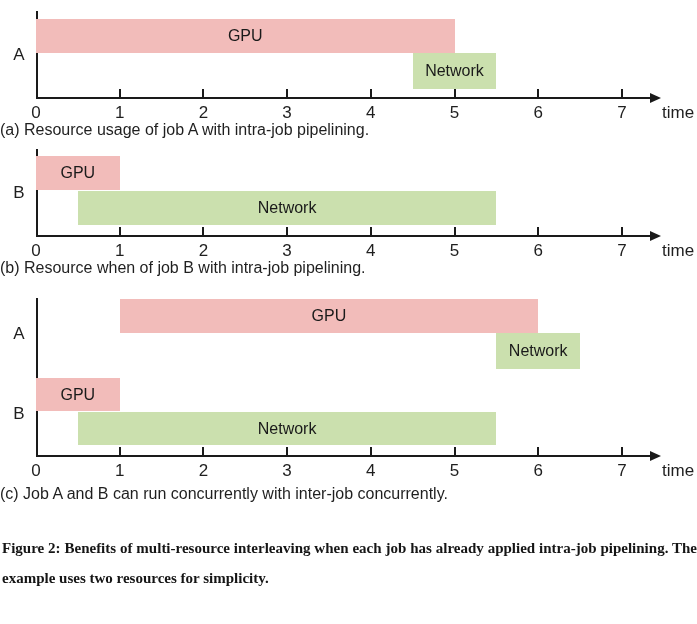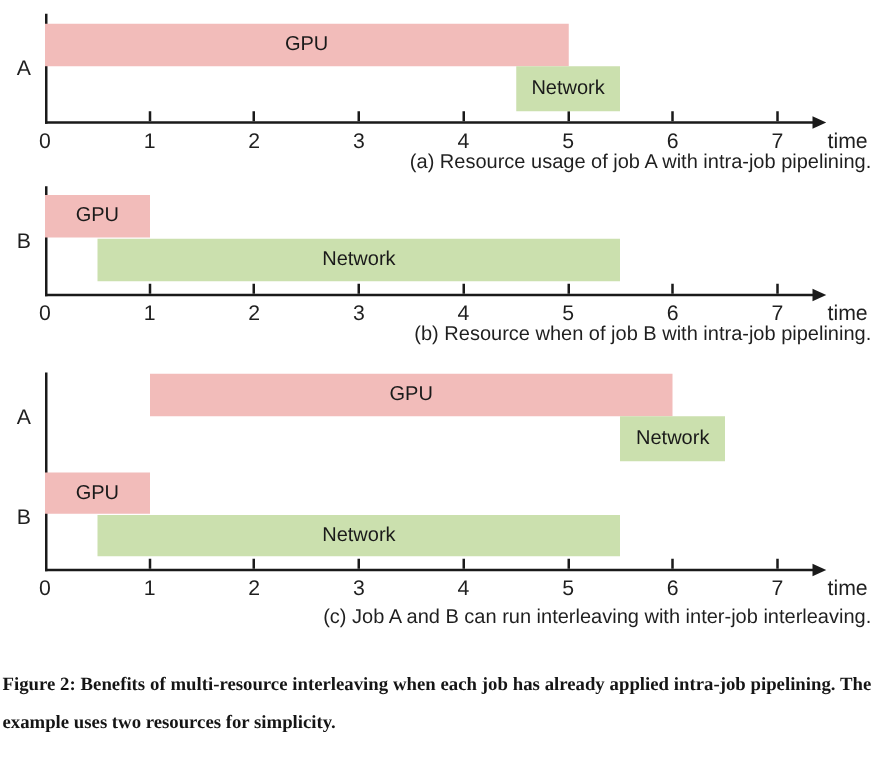--- a/index.html
+++ b/index.html
@@ -28,21 +28,21 @@
     transform:translateX(-50%);
     font-size:17px;color:#1f1f1f;white-space:nowrap;
   }
   .timelabel{font-size:17px;color:#1f1f1f;white-space:nowrap;}
   .joblabel{
     width:26px;text-align:center;
     transform:translateY(-50%);
     font-size:17px;color:#1f1f1f;
   }
   .chartcaption{
-    left:0;width:697px;text-align:right;
+    left:0;width:697px;text-align:left;
     font-size:16px;color:#1f1f1f;white-space:nowrap;
   }
   .figcaption{
     left:0;top:518px;width:695px;padding-left:2px;
     font-family:"Liberation Serif", serif;
     font-weight:bold;
     font-size:15px;line-height:30px;color:#151515;
     text-align:justify;
   }
 </style>
@@ -131,16 +131,16 @@
       <div class="abs bar" style="left: 496.35px; top: 333px; width: 83.7px; height: 36px; background: rgb(203, 224, 174);">
         <span>Network</span>
       </div>
       <div class="abs joblabel" style="left: 6px; top: 414px;">B</div>
       <div class="abs bar" style="left: 36px; top: 378px; width: 83.7px; height: 33px; background: rgb(242, 188, 186);">
         <span>GPU</span>
       </div>
       <div class="abs bar" style="left: 77.85px; top: 412px; width: 418.5px; height: 33px; background: rgb(203, 224, 174);">
         <span>Network</span>
       </div>
-      <div class="abs chartcaption" style="top: 485px;">(c) Job A and B can run interleaving with inter-job interleaving.</div>
+      <div class="abs chartcaption" style="top: 485px;">(c) Job A and B can run concurrently with inter-job concurrently.</div>
     </div>
   <p class="abs figcaption">Figure 2: Benefits of multi-resource interleaving when each job has already applied intra-job pipelining. The example uses two resources for simplicity.</p>
 </div>
 
 </body></html>

